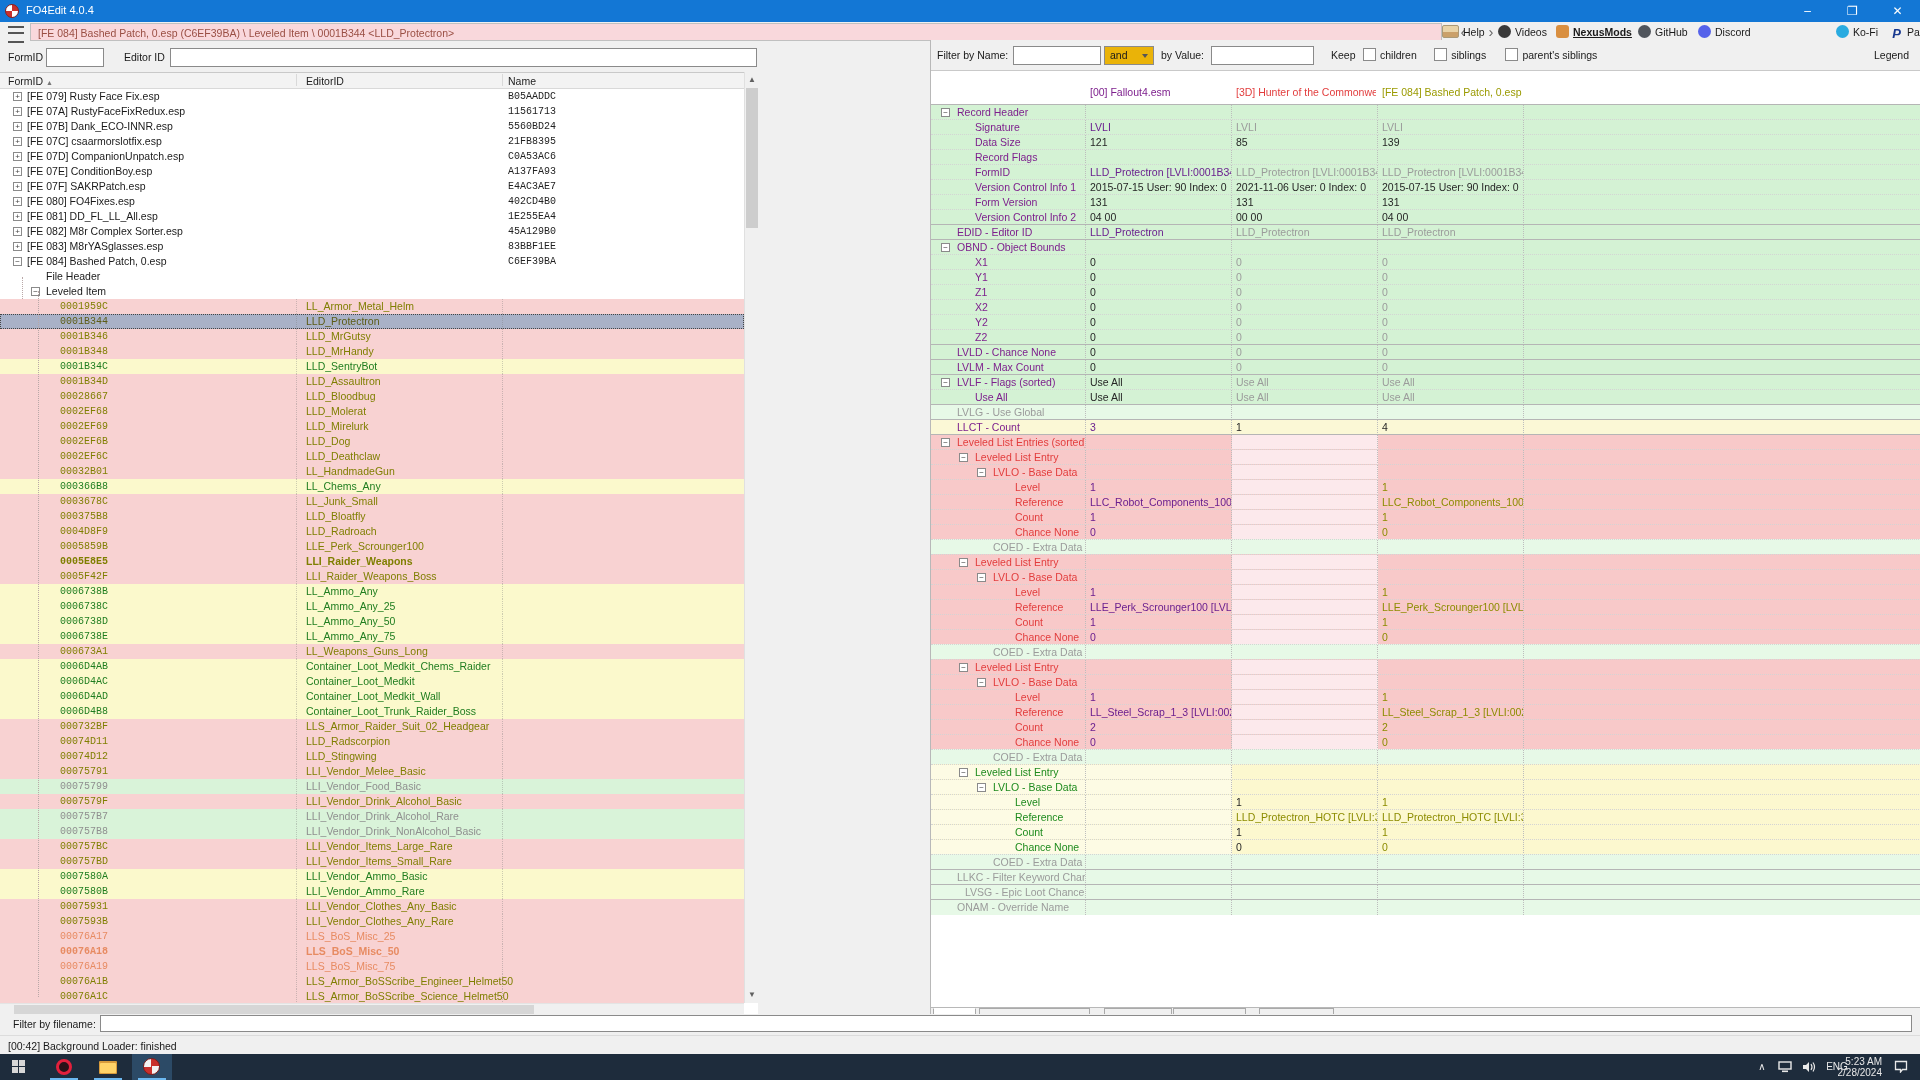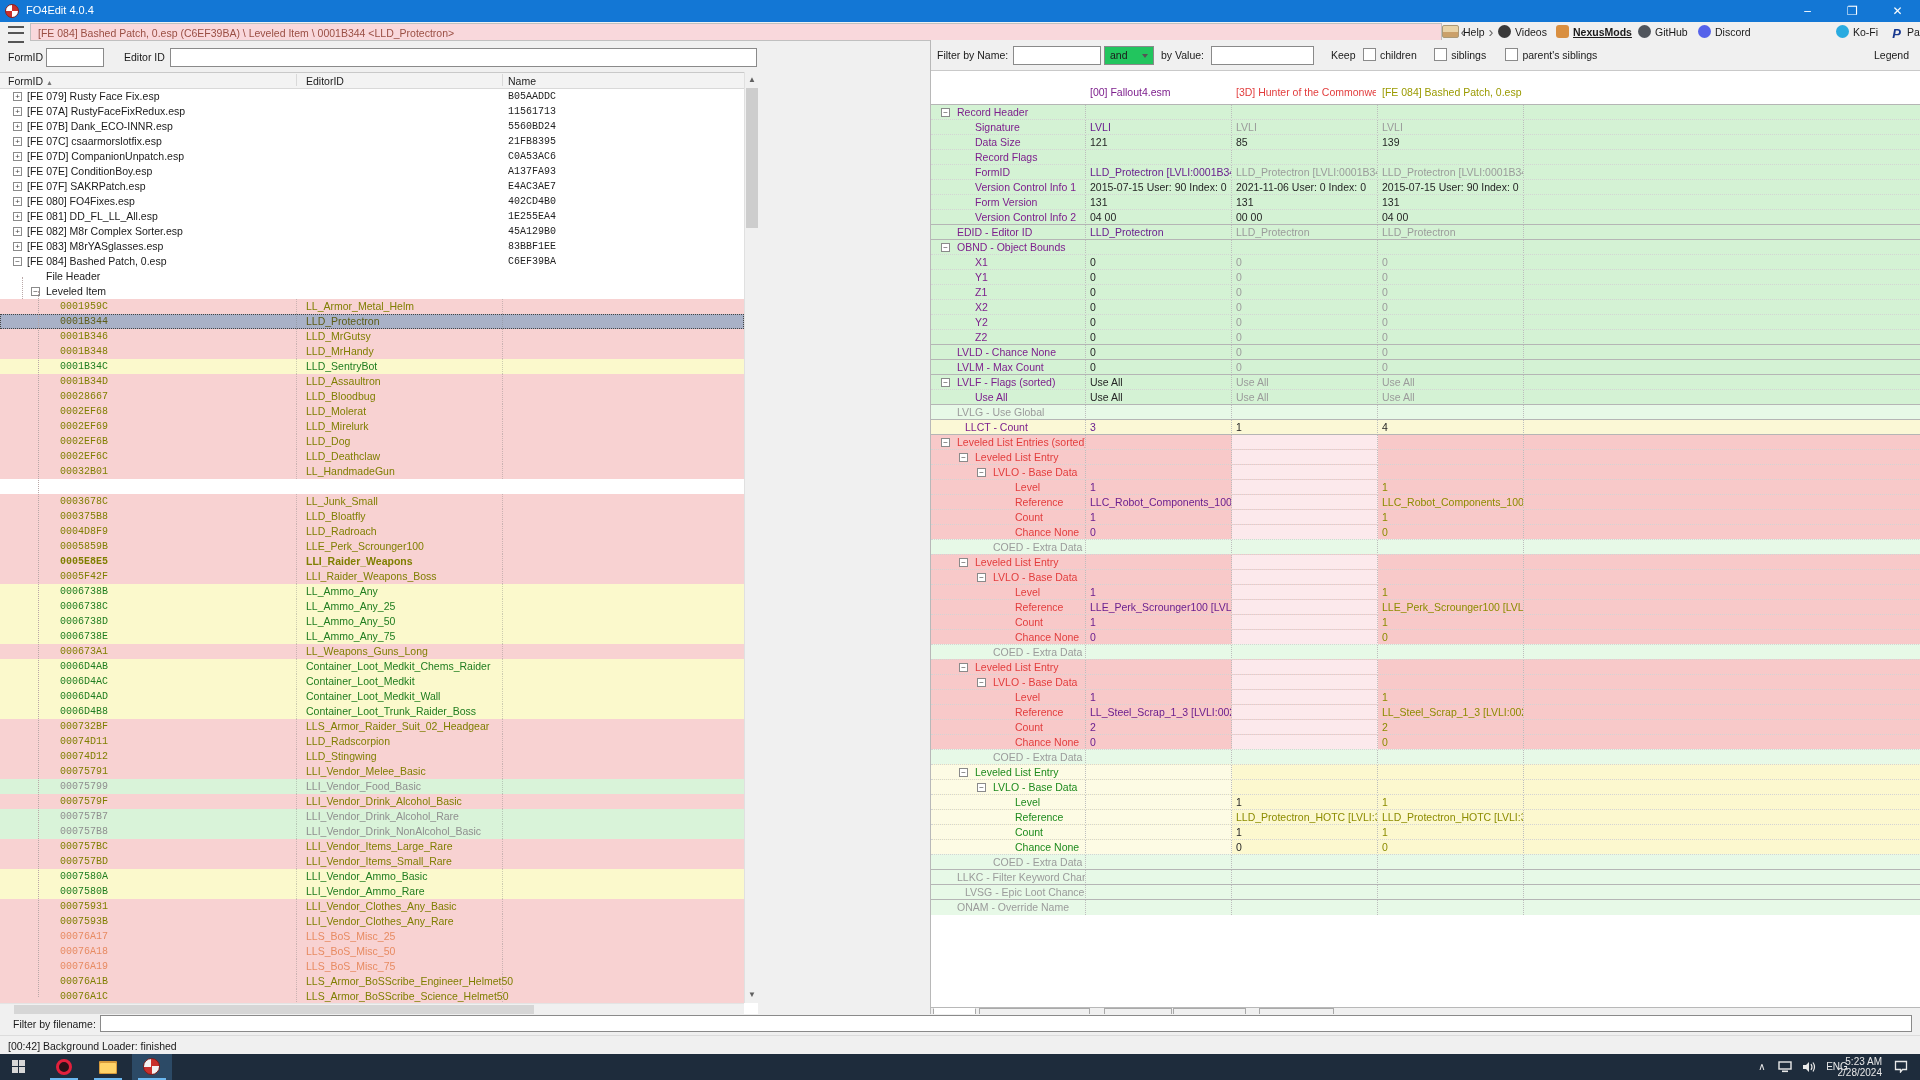--- a/index.html
+++ b/index.html
@@ -79,21 +79,21 @@
   .lc-m{color:#7d1f8d;} .lc-r{color:#e23d3d;} .lc-gn{color:#1e8b1e;} .lc-gy{color:#9b9b9b;}
   .vc-p{color:#6a1f8f;} .vc-g{color:#9b9b9b;} .vc-k{color:#262626;} .vc-o{color:#8c8c00;}
   .sep-solid{border-top:1px solid #b5b5b5;} .sep-dot{border-top:1px dotted #d4d4d4;}
   
   #tabs{position:absolute;left:0;top:967px;width:990px;height:22px;background:#f0f0f0;border-top:1px solid #b8b8b8;}
   .tab{position:absolute;top:0;height:19px;line-height:18px;padding:0 9px;border:1px solid #a9a9a9;box-sizing:border-box;background:#f0f0f0;}
   .tab.active{background:#fff;border-top-color:#fff;height:20px;font-weight:normal;}
   
   .cb{display:inline-block;width:11px;height:11px;background:#fff;border:1px solid #8a8a8a;vertical-align:-2px;margin-right:4px;}
   
-  #combo-and{position:absolute;left:173px;top:6px;width:50px;height:19px;background:#22c55e;border:1px solid #8a8a8a;box-sizing:border-box;line-height:17px;padding-left:5px;}
+  #combo-and{position:absolute;left:173px;top:6px;width:50px;height:19px;background:#eab308;border:1px solid #8a8a8a;box-sizing:border-box;line-height:17px;padding-left:5px;}
   #combo-and:after{content:"";position:absolute;right:5px;top:7px;border-left:3px solid transparent;border-right:3px solid transparent;border-top:4px solid #555;}
   
   #filterfile{left:0;top:1014px;width:1920px;height:21px;background:#f0f0f0;}
   #statusbar{left:0;top:1035px;width:1920px;height:19px;background:#f0f0f0;border-top:1px solid #dcdcdc;}
   
   #taskbar{left:0;top:1054px;width:1920px;height:26px;background:#1e2c3c;color:#e8e8e8;}
   .tslot{position:absolute;top:0;width:40px;height:26px;}
   .trunline{position:absolute;left:6px;bottom:0;width:28px;height:2px;background:#6cb8f0;}
   .winsq{position:absolute;width:6px;height:6px;background:#d7d7d7;}
   #opera-icon{position:absolute;left:12px;top:5px;width:16px;height:16px;border-radius:50%;border:3px solid #e2203c;box-sizing:border-box;background:#2a1218;}
@@ -283,20 +283,26 @@
           <span class="eid">LLD_Deathclaw</span>
           <div class="csep" style="left: 296px;"></div>
           <div class="csep" style="left: 502px;"></div>
         </div>
         <div class="trow st-p" style="top: 375px;">
           <span class="fid">00032B01</span>
           <span class="eid">LL_HandmadeGun</span>
           <div class="csep" style="left: 296px;"></div>
           <div class="csep" style="left: 502px;"></div>
         </div>
+        <div class="trow st-y" style="top: 390px;">
+          <span class="fid">000366B8</span>
+          <span class="eid">LL_Chems_Any</span>
+          <div class="csep" style="left: 296px;"></div>
+          <div class="csep" style="left: 502px;"></div>
+        </div>
         <div class="trow st-p" style="top: 405px;">
           <span class="fid">0003678C</span>
           <span class="eid">LL_Junk_Small</span>
           <div class="csep" style="left: 296px;"></div>
           <div class="csep" style="left: 502px;"></div>
         </div>
         <div class="trow st-p" style="top: 420px;">
           <span class="fid">000375B8</span>
           <span class="eid">LLD_Bloatfly</span>
           <div class="csep" style="left: 296px;"></div>
@@ -463,21 +469,21 @@
           <span class="eid">LLI_Vendor_Clothes_Any_Rare</span>
           <div class="csep" style="left: 296px;"></div>
           <div class="csep" style="left: 502px;"></div>
         </div>
         <div class="trow st-o" style="top: 840px;">
           <span class="fid">00076A17</span>
           <span class="eid">LLS_BoS_Misc_25</span>
           <div class="csep" style="left: 296px;"></div>
           <div class="csep" style="left: 502px;"></div>
         </div>
-        <div class="trow st-o" style="top: 855px;">
+        <div class="trow st-o" style="top: 855px; font-weight: bold;">
           <span class="fid">00076A18</span>
           <span class="eid">LLS_BoS_Misc_50</span>
           <div class="csep" style="left: 296px;"></div>
           <div class="csep" style="left: 502px;"></div>
         </div>
         <div class="trow st-o" style="top: 870px;">
           <span class="fid">00076A19</span>
           <span class="eid">LLS_BoS_Misc_75</span>
           <div class="csep" style="left: 296px;"></div>
           <div class="csep" style="left: 502px;"></div>
@@ -717,21 +723,21 @@
             <div class="glabel">
               <span class="txt lc-gy" style="left: 26px;">LVLG - Use Global</span>
             </div>
             <div class="gcell" style="left: 155px; width: 146px;"></div>
             <div class="gcell" style="left: 301px; width: 146px;"></div>
             <div class="gcell" style="left: 447px; width: 146px;"></div>
             <div class="gfill"></div>
           </div>
           <div class="grow rs-y sep-solid" style="top: 348px;">
             <div class="glabel">
-              <span class="txt lc-m" style="left: 34px; text-align: center;">LLCT - Count</span>
+              <span class="txt lc-m" style="left: 26px; text-align: center;">LLCT - Count</span>
             </div>
             <div class="gcell vc-p" style="left: 155px; width: 146px;">3</div>
             <div class="gcell vc-k" style="left: 301px; width: 146px;">1</div>
             <div class="gcell vc-k" style="left: 447px; width: 146px;">4</div>
             <div class="gfill"></div>
           </div>
           <div class="grow rs-p sep-solid" style="top: 363px;">
             <div class="glabel">
               <div class="expander" style="left: 10px; top: 3px;">−</div>
               <span class="txt lc-r" style="left: 26px;">Leveled List Entries (sorted)</span>

